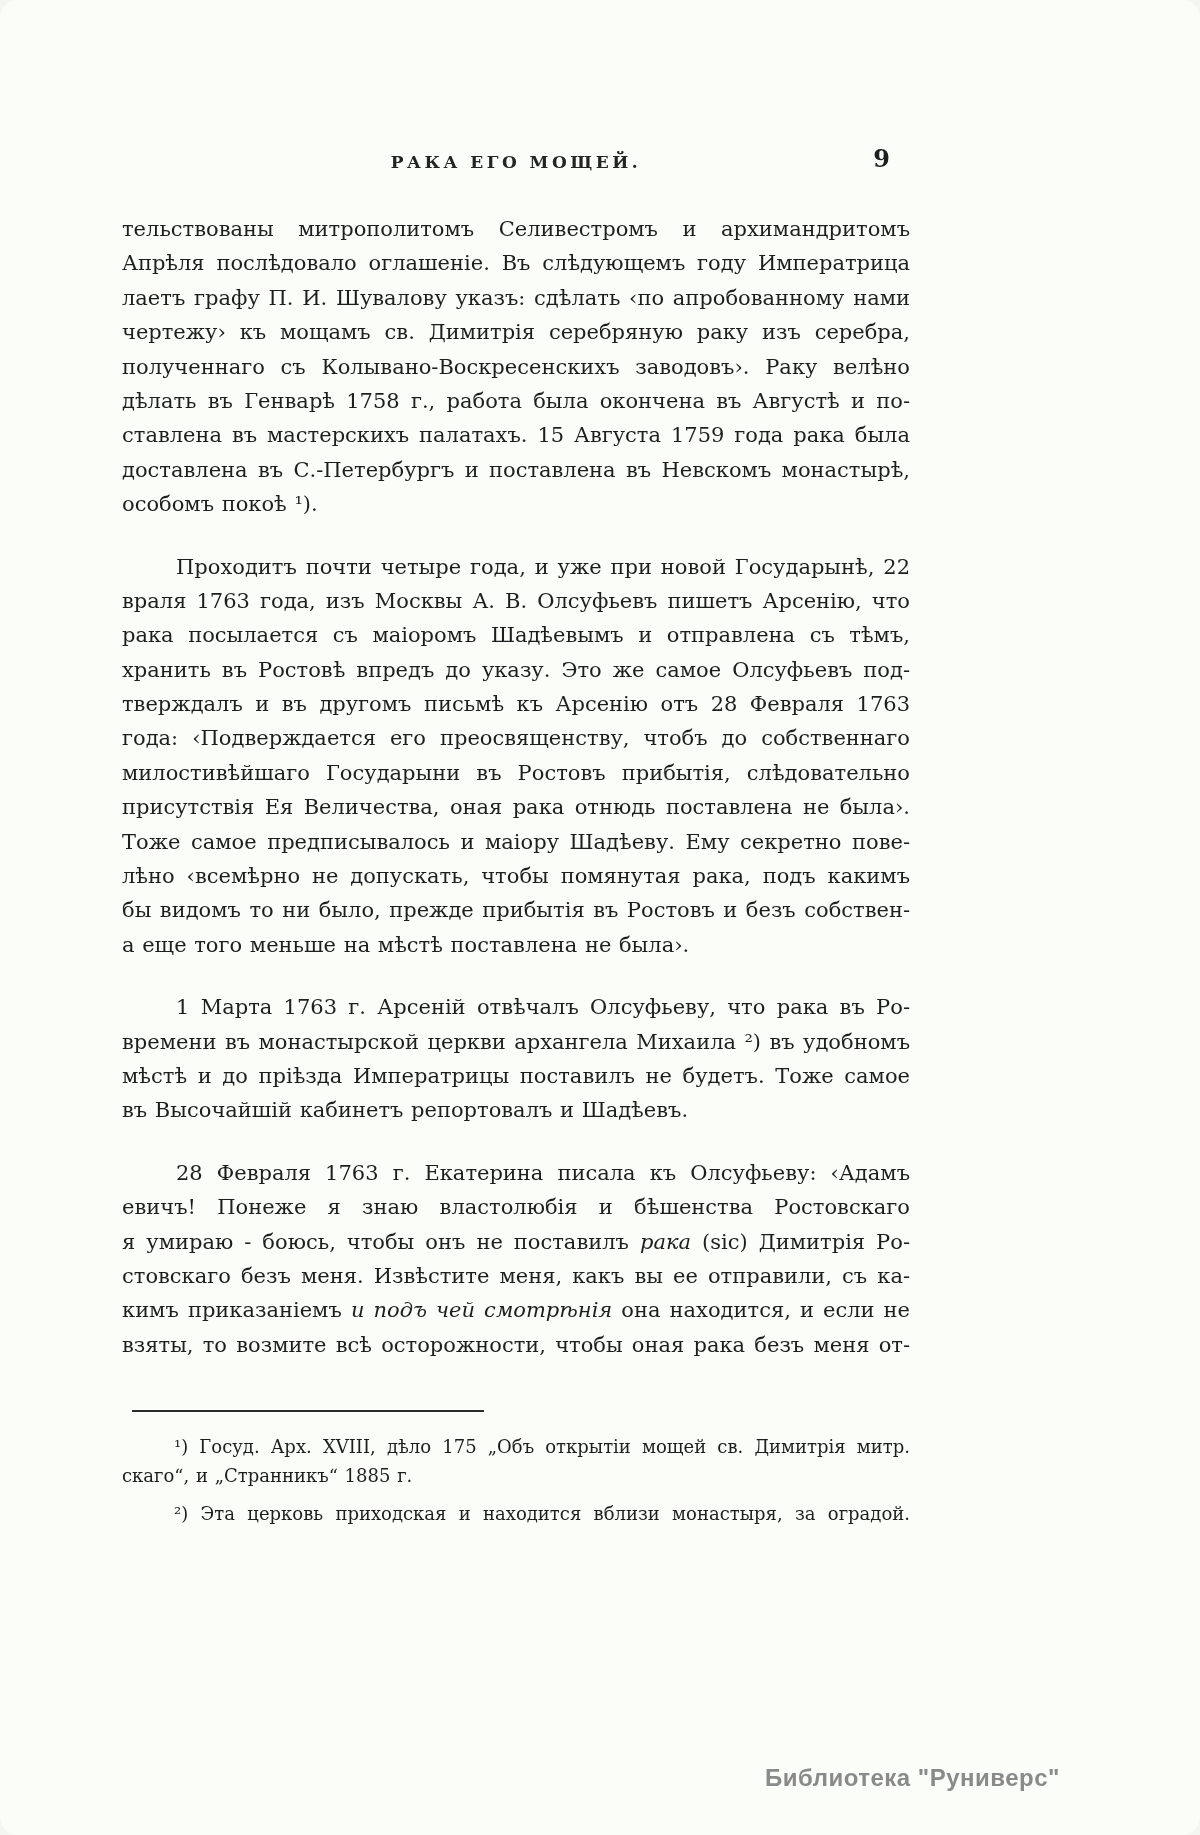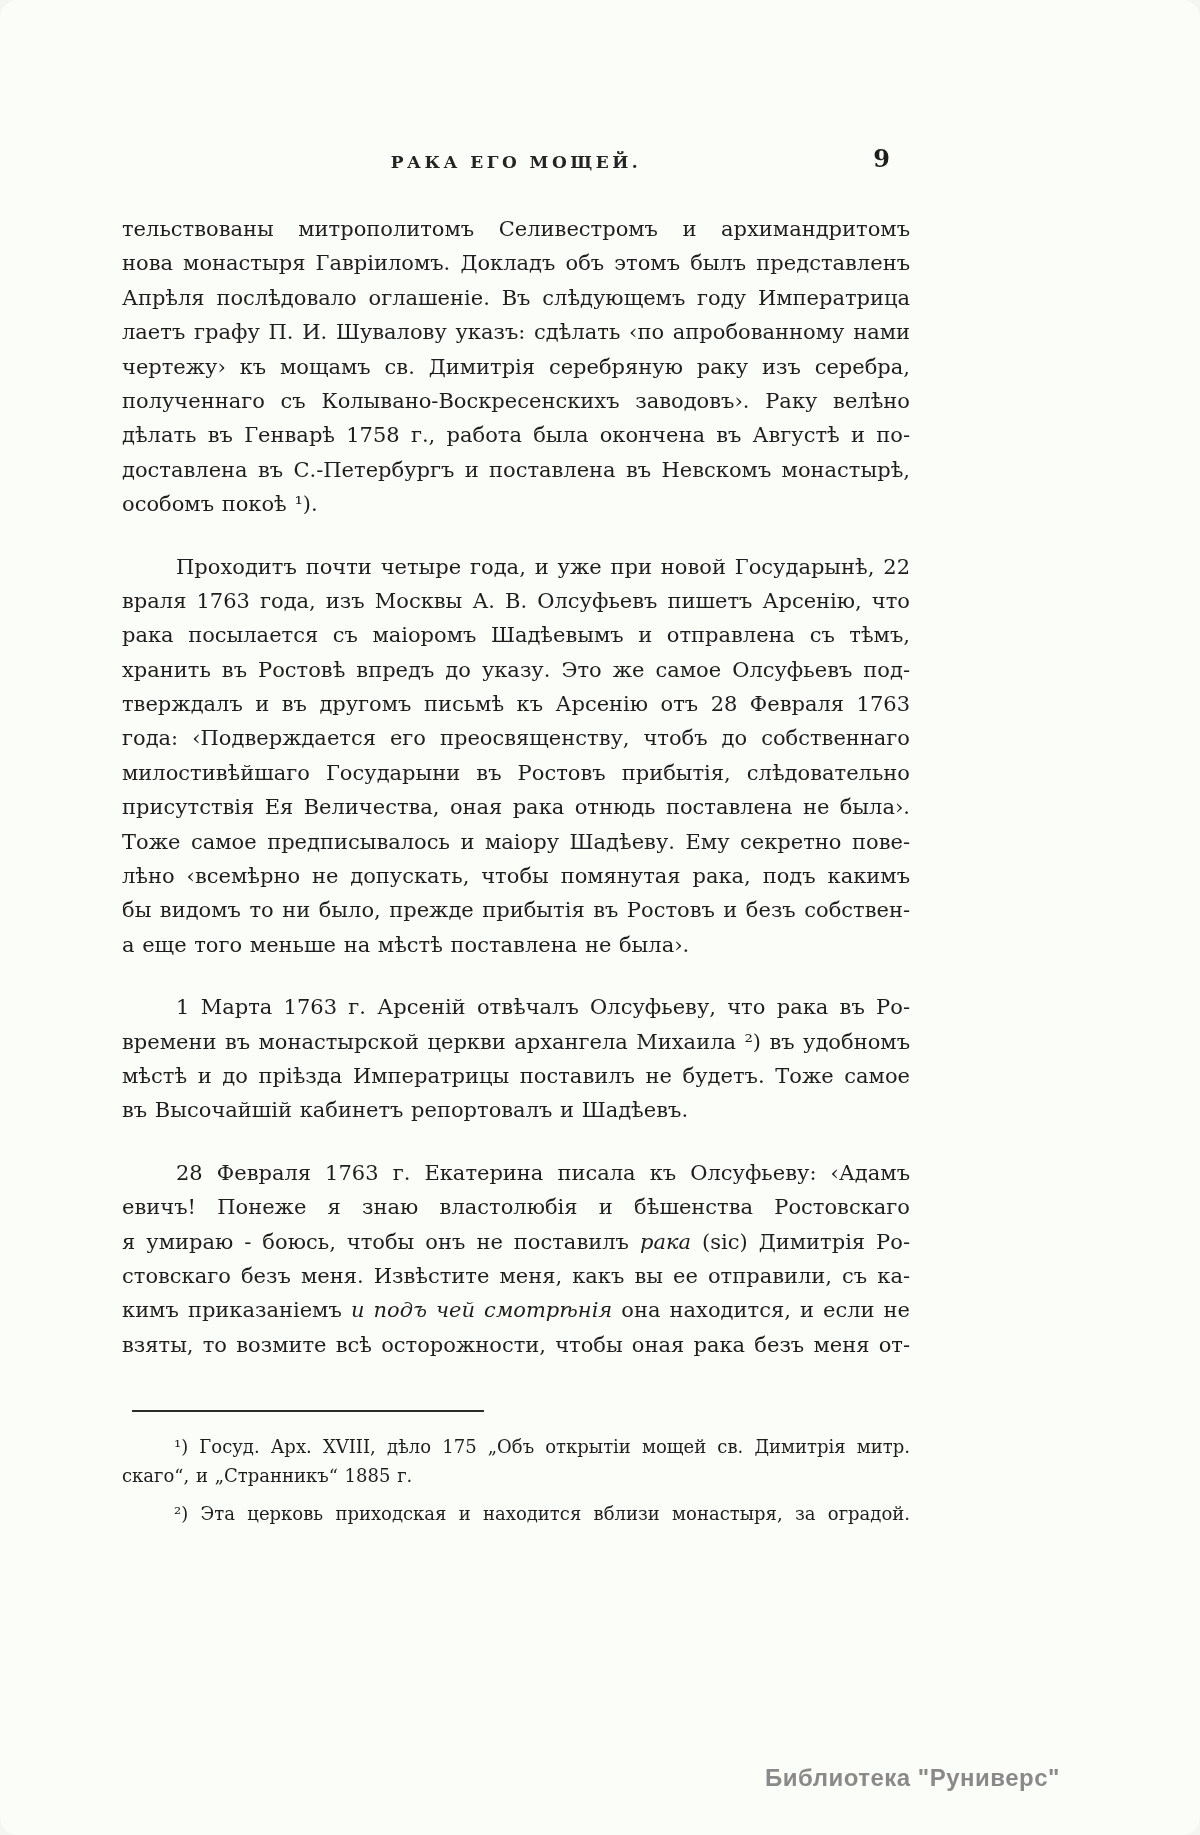--- a/index.html
+++ b/index.html
@@ -80,26 +80,26 @@
 
   <div class="text-col">
 
     <div class="page-head">
       <div class="title">РАКА ЕГО МОЩЕЙ.</div>
       <div class="page-num">9</div>
     </div>
 
     <div class="paragraph">
         <div class="tline">тельствованы митрополитомъ Селивестромъ и архимандритомъ Симо-</div>
-        <div class="tline">нова монастыря Гавріиломъ. Докладъ объ этомъ былъ представленъ</div>
         <div class="tline">Апрѣля послѣдовало оглашеніе. Въ слѣдующемъ году Императрица посы-</div>
         <div class="tline">лаетъ графу П. И. Шувалову указъ: сдѣлать ‹по апробованному нами</div>
         <div class="tline">чертежу› къ мощамъ св. Димитрія серебряную раку изъ серебра,</div>
         <div class="tline">полученнаго съ Колывано-Воскресенскихъ заводовъ›. Раку велѣно</div>
         <div class="tline">дѣлать въ Генварѣ 1758 г., работа была окончена въ Августѣ и по-</div>
+        <div class="tline">ставлена въ мастерскихъ палатахъ. 15 Августа 1759 года рака была</div>
         <div class="tline">доставлена въ С.-Петербургъ и поставлена въ Невскомъ монастырѣ, въ</div>
         <div class="tline noJust">особомъ покоѣ ¹).</div>
       </div>
     <div class="paragraph">
         <div class="tline indent">Проходитъ почти четыре года, и уже при новой Государынѣ, 22 Фе-</div>
         <div class="tline">враля 1763 года, изъ Москвы А. В. Олсуфьевъ пишетъ Арсенію, что</div>
         <div class="tline">рака посылается съ маіоромъ Шадѣевымъ и отправлена съ тѣмъ, чтобы</div>
         <div class="tline">хранить въ Ростовѣ впредъ до указу. Это же самое Олсуфьевъ под-</div>
         <div class="tline">тверждалъ и въ другомъ письмѣ къ Арсенію отъ 28 Февраля 1763</div>
         <div class="tline">года: ‹Подверждается его преосвященству, чтобъ до собственнаго все-</div>

